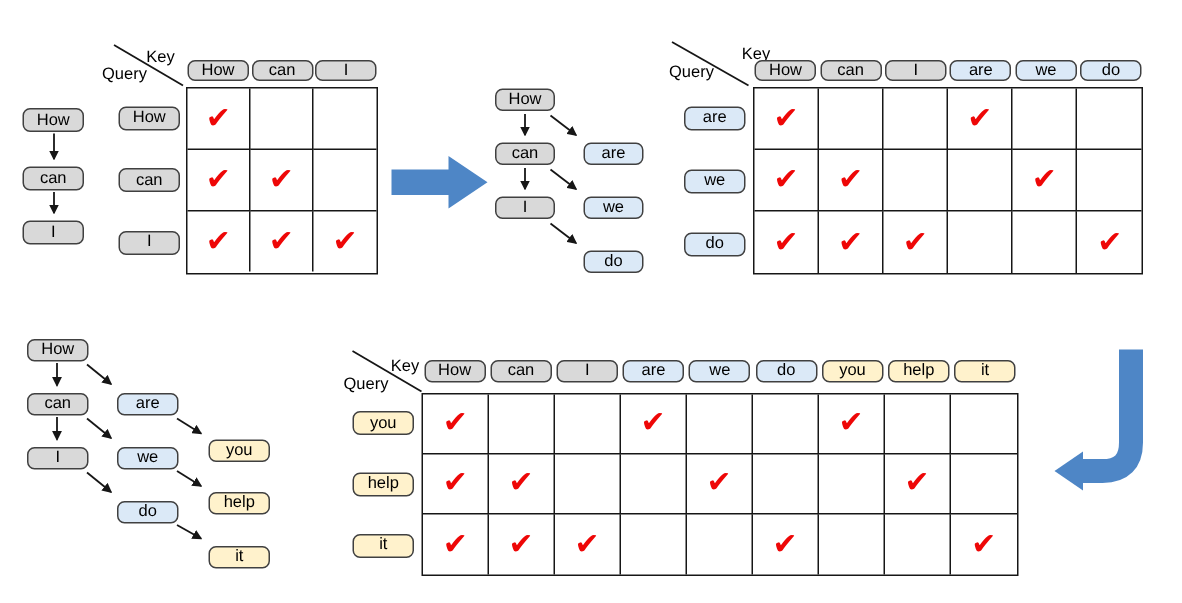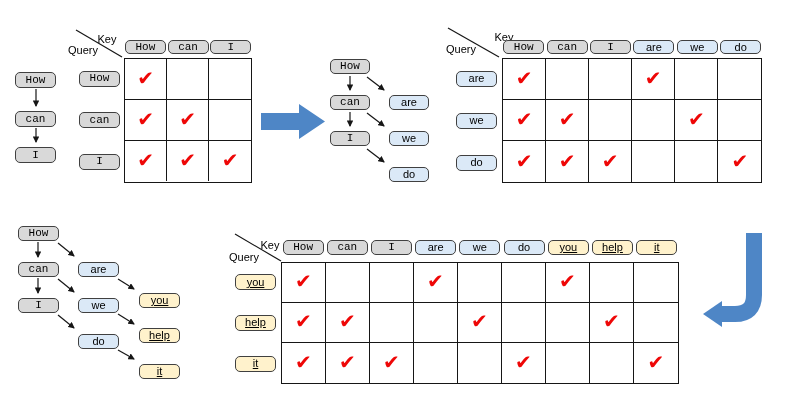--- a/index.html
+++ b/index.html
@@ -7,23 +7,23 @@
     position:relative;width:788px;height:402px;background:#ffffff;
     font-family:"Liberation Sans",sans-serif;overflow:hidden;
   }
   #overlay{position:absolute;left:0;top:0;z-index:1;pointer-events:none;}
   .chain-arrow,.diag{stroke:#161616;stroke-width:1.2;}
   .tok{
     position:absolute;z-index:2;display:flex;align-items:center;justify-content:center;
     font-size:11px;color:#000;border:1.4px solid var(--tok-border,#404040);
     border-radius:5px;box-sizing:border-box;background:#fff;line-height:1;
   }
-  .tok.gray{background:var(--gray,#d9d9d9);font-family:Liberation Mono, monospace;}
+  .tok.gray{background:var(--gray,#d9d9d9);}
   .tok.blue{background:var(--blue,#dbe9f7);}
-  .tok.yellow{background:var(--yellow,#fff2cc);text-decoration:underline;}
+  .tok.yellow{background:var(--yellow,#fff2cc);}
   .grid{
     position:absolute;z-index:2;display:grid;background:#fff;
     border:1.6px solid #161616;box-sizing:border-box;
   }
   .cell{
     border-right:1.1px solid #161616;border-bottom:1.1px solid #161616;
     box-sizing:border-box;display:flex;align-items:center;justify-content:center;
   }
   .cell.last-col{border-right:none;}
   .cell.last-row{border-bottom:none;}

